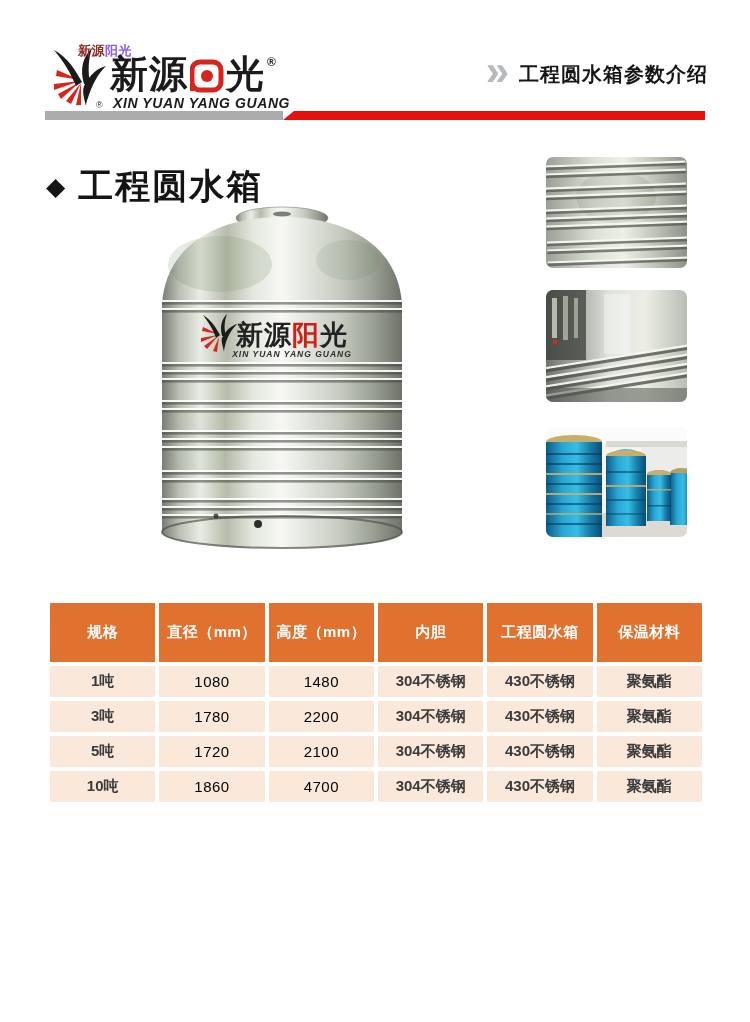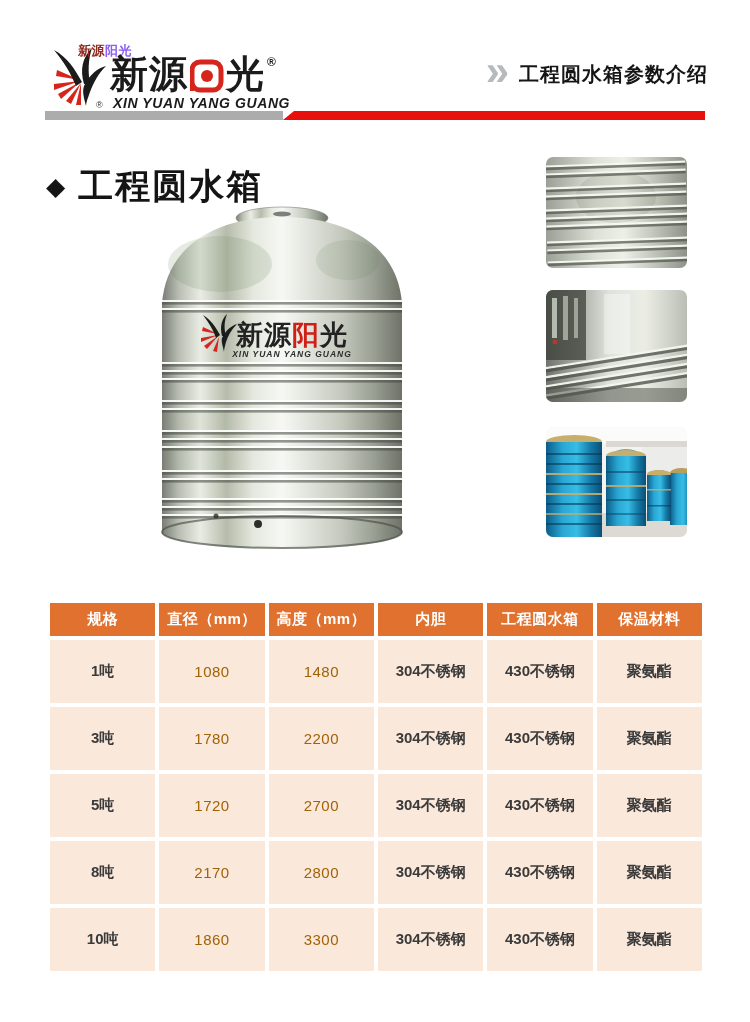--- a/index.html
+++ b/index.html
@@ -35,24 +35,24 @@
   .main-image { position:absolute; left:158px; top:202px; width:248px; height:356px; }
   .thumb { position:absolute; left:546px; width:141px; border-radius:7px; overflow:hidden; }
   .thumb svg { display:block; }
   .thumb1 { top:157px; height:111px; }
   .thumb2 { top:290px; height:112px; }
   .thumb3 { top:427px; height:110px; }
   
   .spec-table { position:absolute; left:46px; top:599px; width:660px;
     border-collapse:separate; border-spacing:4px; table-layout:fixed; }
   .spec-table th { background:var(--orange); color:#fff; font-size:15px; font-weight:bold;
-    height:33px; text-align:center; padding:0 2px; letter-spacing:.5px; }
+    height:33px; text-align:center; padding:13px 2px; letter-spacing:.5px; }
   .spec-table td { background:var(--peach); color:#3a3a3a; font-size:15px; font-weight:700;
-    height:31px; text-align:center; padding:16px 2px; }
-  .spec-table td.num { font-weight:500; color:#a16207; letter-spacing:.5px; }
+    height:31px; text-align:center; padding:0 2px; }
+  .spec-table td.num { font-weight:500; color:#000000; letter-spacing:.5px; }
 </style>
 </head>
 <body>
 
 <div class="page" style="--orange: #E0712E; --peach: #FAE8DB; --div-red: #E8100C; --div-gray: #ACACAC; --chev-gray: #B7BABD;">
 
   <svg class="logo-icon" width="62" height="62" viewBox="0 0 62 62">
     <g>
 
       <g fill="#D6251D">
@@ -317,37 +317,29 @@
           <td>3吨</td>
           <td class="num">1780</td>
           <td class="num">2200</td>
           <td>304不锈钢</td>
           <td>430不锈钢</td>
           <td>聚氨酯</td>
         </tr>
         <tr>
           <td>5吨</td>
           <td class="num">1720</td>
-          <td class="num">2700</td>
+          <td class="num">2100</td>
           <td>304不锈钢</td>
           <td>430不锈钢</td>
           <td>聚氨酯</td>
         </tr>
         <tr>
-          <td>8吨</td>
-          <td class="num">2170</td>
-          <td class="num">2800</td>
+          <td>10吨</td>
+          <td class="num">1860</td>
+          <td class="num">4700</td>
           <td>304不锈钢</td>
           <td>430不锈钢</td>
           <td>聚氨酯</td>
         </tr>
-        <tr>
-          <td>10吨</td>
-          <td class="num">1860</td>
-          <td class="num">3300</td>
-          <td>304不锈钢</td>
-          <td>430不锈钢</td>
-          <td>聚氨酯</td>
-        </tr>
       </tbody>
   </table>
 
 </div>
 
 </body></html>

